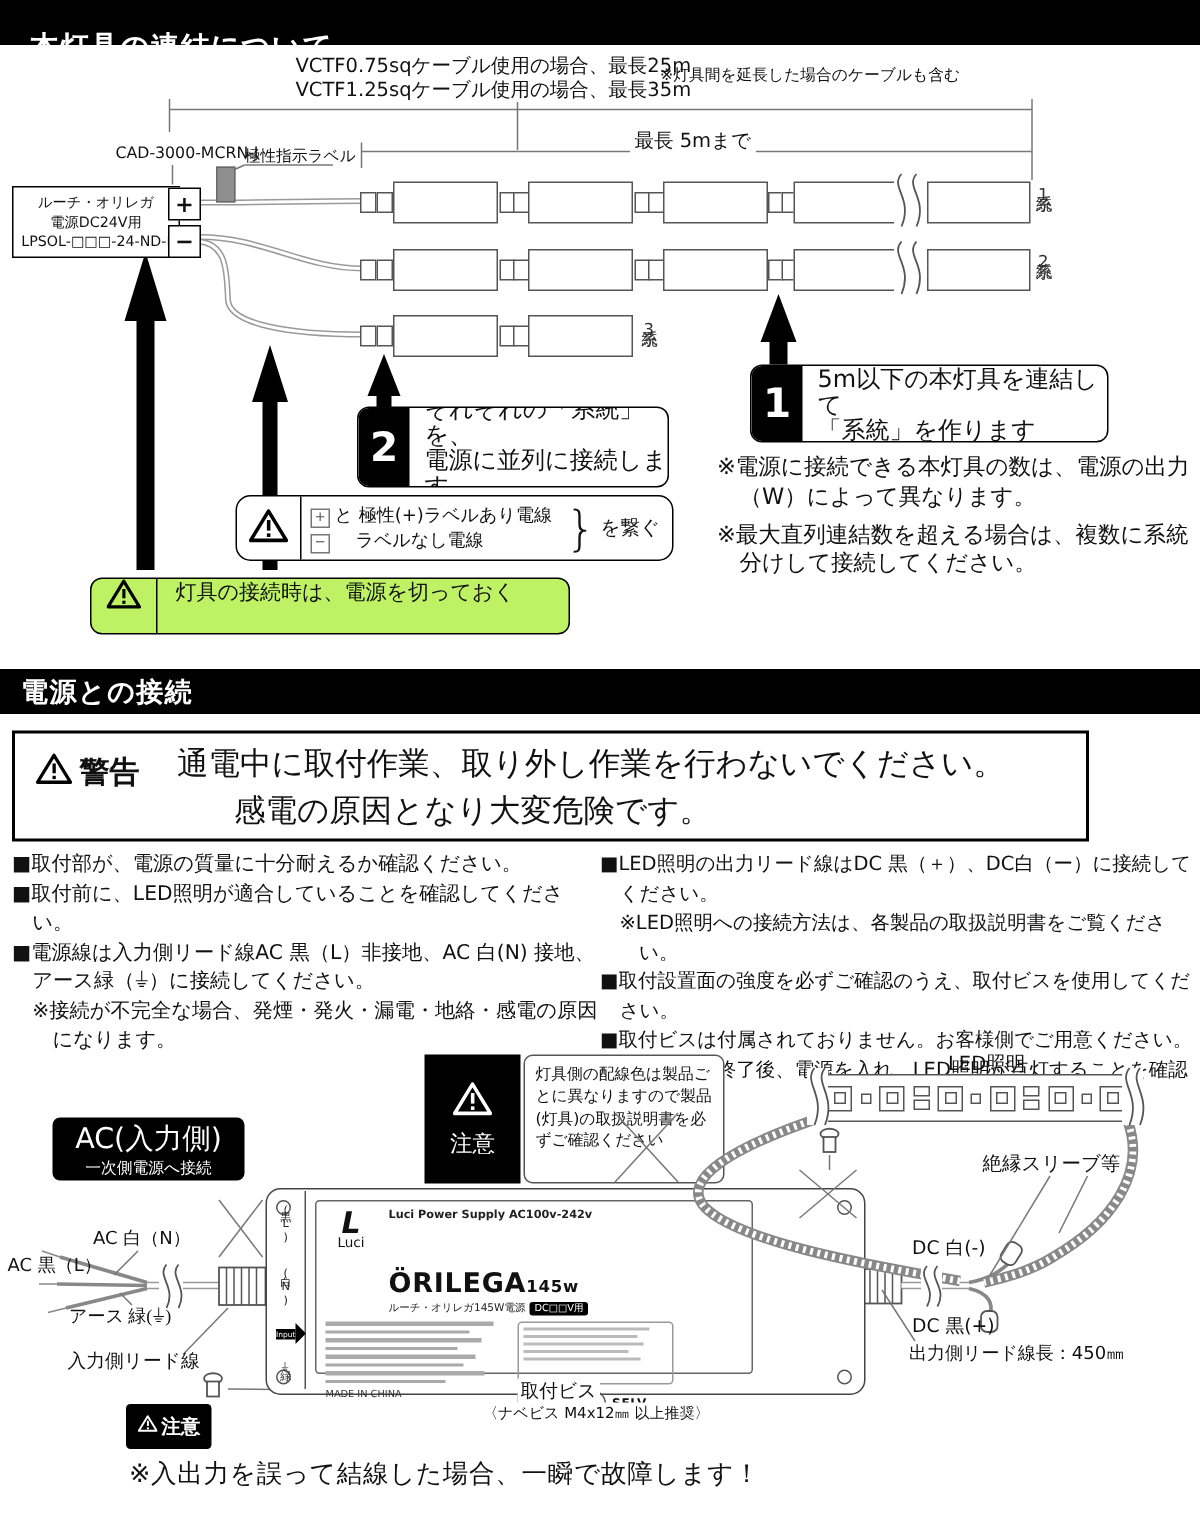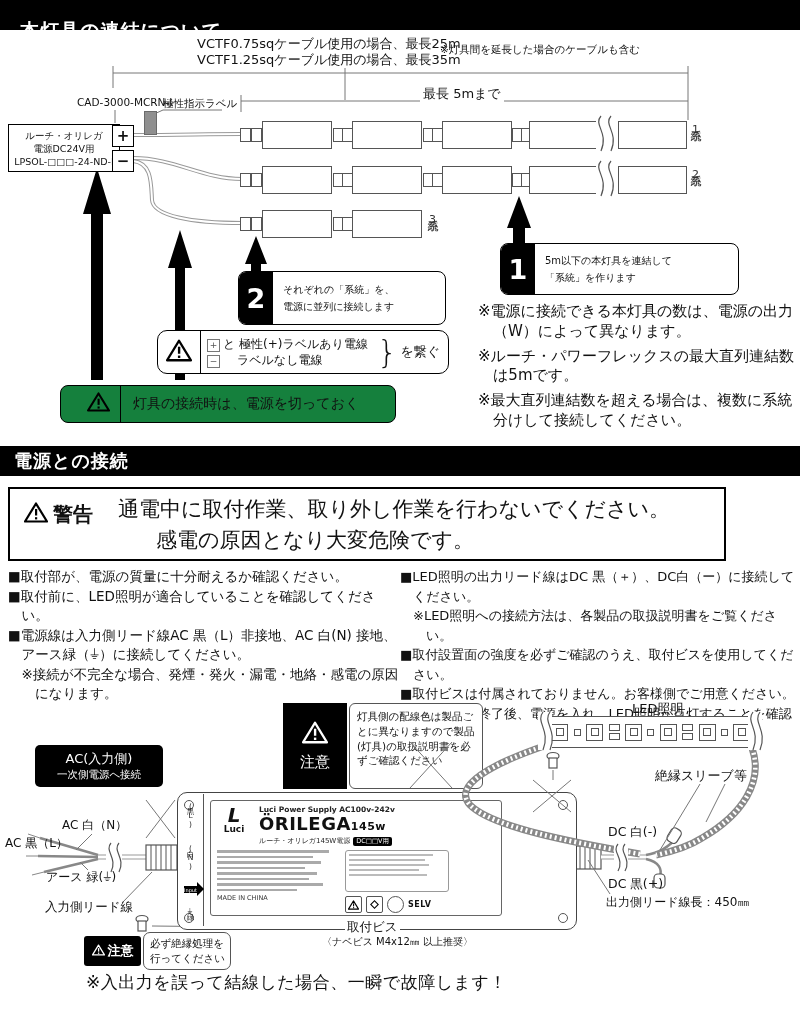--- a/index.html
+++ b/index.html
@@ -24,32 +24,32 @@
         display:flex;align-items:center;justify-content:center;}
   .fix{border:1.3px solid #555;background:#fff;}
   .plug{width:9px;height:12px;border:1.2px solid #555;background:#fff;}
   .vtext{writing-mode:vertical-rl;text-orientation:upright;font-size:11px;letter-spacing:1px;line-height:12px;color:#333;}
   .graytag{left:144px;top:111px;width:11px;height:22px;background:#8f8f8f;border:1px solid #6a6a6a;}
 
   .stepbox{border:1.6px solid #000;border-radius:8px;background:#fff;display:flex;overflow:hidden;}
   .steptile{background:#000;color:#fff;display:flex;align-items:center;justify-content:center;
             font-size:27px;font-weight:bold;flex:0 0 34px;}
   .steptxt{display:flex;flex-direction:column;justify-content:center;padding-left:10px;
-           font-size:10px;line-height:17px;}
+           font-size:16px;line-height:17px;}
 
   .warnsvg{display:inline-block;vertical-align:middle;}
   .polbox{left:157px;top:330px;width:290px;height:42px;border:1.4px solid #000;border-radius:10px;
           background:#fff;display:flex;align-items:center;}
   .poldiv{width:0;border-left:1.2px solid #000;align-self:stretch;}
   .polsq{display:inline-flex;width:11px;height:11px;border:1px solid #777;color:#555;font-size:9px;
          align-items:center;justify-content:center;margin-right:3px;}
   .polline{font-size:12px;line-height:15px;}
   .brace{font-size:32px;font-weight:300;line-height:30px;}
   .cutbox{left:60px;top:385px;width:318px;height:36px;border:1.4px solid #000;border-radius:8px;
-          background:#15803d;display:flex;align-items:center;padding-left:16px;}
+          background:#bef264;display:flex;align-items:flex-start;}
   .notes1{left:478px;top:302px;width:320px;font-size:15px;line-height:1.32;}
   .notes1 p{margin:0 0 5px 0;padding-left:1em;text-indent:-1em;}
 
   
   .warnbox{left:8px;top:487px;width:714px;height:70px;border:2.5px solid #000;background:#fff;}
   .warnlabel{position:absolute;left:14px;top:12px;font-size:20px;font-weight:bold;display:flex;align-items:center;gap:5px;}
   .warntext{position:absolute;left:108px;top:5px;font-size:21px;line-height:31px;}
   .warntext .l2{padding-left:38px;}
   .bullets{font-size:13.5px;line-height:19.5px;}
   .bullets div{padding-left:1em;text-indent:-1em;}
@@ -57,21 +57,21 @@
 
   
   .c1{left:283px;top:703px;display:flex;height:86px;}
   .c1l{width:64px;background:#000;color:#fff;display:flex;flex-direction:column;align-items:center;
        justify-content:center;gap:5px;font-size:15px;}
   .c1r{width:118px;border:1.2px solid #555;border-radius:6px;background:#fff;margin-left:2px;
        padding:5px 7px;font-size:10.5px;line-height:14.8px;}
   .blkbox{background:#000;color:#fff;border-radius:5px;display:flex;flex-direction:column;
           align-items:center;justify-content:center;}
   .acbox{left:35px;top:745px;width:128px;height:42px;}
-  .acbox .b1{font-size:13px;}
+  .acbox .b1{font-size:19px;}
   .acbox .b2{font-size:10.5px;}
   .dcbox{left:610px;top:929px;width:148px;height:45px;border-radius:7px;}
   .dcbox .b1{font-size:15px;}
   .dcbox .b2{font-size:11px;}
 
   .strip{left:545px;top:716px;width:210px;height:30px;border:1.3px solid #555;background:#fff;
          display:flex;align-items:center;justify-content:space-evenly;}
   .led{width:15px;height:15px;border:1.2px solid #555;display:flex;align-items:center;justify-content:center;}
   .led i{display:block;width:6px;height:6px;border:1.1px solid #555;}
   .sep{width:5px;height:5px;border:1px solid #555;}
@@ -87,23 +87,23 @@
   .inarrow{position:relative;width:13px;height:7px;background:#000;}
   .inarrow::after{content:"";position:absolute;left:13px;top:-4px;border-left:7px solid #000;
                   border-top:7.5px solid transparent;border-bottom:7.5px solid transparent;}
   .inarrow span{position:absolute;left:0;top:0.5px;width:13px;font-size:5px;color:#fff;text-align:center;line-height:6px;}
 
   .plate{left:210px;top:800px;width:292px;height:116px;border:1px solid #666;border-radius:3px;background:#fff;
          padding:4px 6px;box-sizing:border-box;font-size:8px;}
   .plate .hdr{display:flex;gap:8px;}
   .logo{width:34px;text-align:center;}
   .logo .mark{font-size:20px;font-weight:bold;font-style:italic;line-height:20px;}
-  .logo .word{font-size:9px;font-weight:bold;line-height:9px;}
+  .logo .word{font-size:9px;font-weight:normal;line-height:9px;}
   .phdr1{font-size:7.5px;font-weight:bold;line-height:9px;color:#222;}
-  .pname{font-size:18px;font-weight:bold;letter-spacing:0.5px;line-height:20px;}
+  .pname{font-size:18px;font-weight:bold;letter-spacing:0.5px;line-height:20px;margin-top:32px;}
   .pname small{font-size:11px;font-weight:bold;}
   .psub{font-size:7px;line-height:9px;color:#222;display:flex;align-items:center;gap:3px;}
   .chip{background:#000;color:#fff;font-size:6.5px;padding:0 3px;border-radius:2px;line-height:9px;}
   .specs{display:flex;gap:10px;margin-top:4px;}
   .bars .bar{height:2.5px;background:#aaa;margin-bottom:3px;}
   .minibox{border:1px solid #999;border-radius:3px;padding:3px;width:96px;height:34px;}
   .minibox .bar{height:2px;background:#bbb;margin-bottom:3px;}
   .made{font-size:6.5px;color:#333;margin-top:2px;}
   .iconrow{display:flex;align-items:center;gap:4px;margin-top:4px;}
   .isq{width:15px;height:15px;border:1px solid #555;border-radius:2px;display:flex;align-items:center;justify-content:center;}
@@ -308,21 +308,20 @@
           <rect x="11" y="7" width="2.2" height="6.5" fill="currentColor"></rect>
           <rect x="11" y="15.2" width="2.2" height="2.2" fill="currentColor"></rect>
         </svg>
     </span>
     <div class="poldiv"></div>
     <div style="font-size:14px;padding-left:12px;">灯具の接続時は、電源を切っておく</div>
   </div>
 
   <div class="abs z2 notes1">
     <p>※電源に接続できる本灯具の数は、電源の出力（W）によって異なります。</p>
-    <p>※ルーチ・パワーフレックスの最大直列連結数は5mです。</p>
     <p>※最大直列連結数を超える場合は、複数に系統分けして接続してください。</p>
   </div>
 
   <div class="abs z2 warnbox">
     <div class="warnlabel">
       <span class="warnsvg" style="width:24px;color:#000;">
         <svg viewBox="0 0 24 21" width="24" height="21">
             <path d="M12 1.5 L23 19.5 H1 Z" fill="none" stroke="currentColor" stroke-width="2.2" stroke-linejoin="round"></path>
             <rect x="11" y="7" width="2.2" height="6.5" fill="currentColor"></rect>
             <rect x="11" y="15.2" width="2.2" height="2.2" fill="currentColor"></rect>
@@ -472,44 +471,40 @@
           </span>
           <span class="isq" style="border-radius:50%;"></span>
           <span class="selv">SELV</span>
         </div>
       </div>
     </div>
   </div>
 
   <div class="abs z2 t lbl12" style="left:5px;top:835px;">AC 黒（L）</div>
   <div class="abs z2 t lbl12" style="left:62px;top:817px;">AC 白（N）</div>
-  <div class="abs z2 t lbl12" style="left:46px;top:869px;">アース 緑(⏚)</div>
+  <div class="abs z2 t lbl12" style="left:46px;top:869px;font-family:Liberation Serif, serif;">アース 緑(⏚)</div>
   <div class="abs z2 t lbl125" style="left:45px;top:899px;">入力側リード線</div>
 
   <div class="abs z2 t lbl125" style="left:608px;top:824px;">DC 白(-)</div>
   <div class="abs z2 t lbl125" style="left:608px;top:876px;">DC 黒(+)</div>
   <div class="abs z2 t lbl12" style="left:606px;top:894px;">出力側リード線長：450㎜</div>
 
   <div class="abs z2 t lbl125" style="left:345px;top:919px;background:#fff;padding:0 2px;">取付ビス</div>
   <div class="abs z2 t" style="left:322px;top:935px;font-size:10px;background:#fff;">〈ナベビス M4x12㎜ 以上推奨〉</div>
 
   <div class="abs z3 c2blk">
     <span class="warnsvg" style="width:13px;color:#fff;">
       <svg viewBox="0 0 24 21" width="13" height="12">
           <path d="M12 1.5 L23 19.5 H1 Z" fill="none" stroke="currentColor" stroke-width="2.4" stroke-linejoin="round"></path>
           <rect x="11" y="7" width="2.4" height="6.5" fill="currentColor"></rect>
           <rect x="11" y="15.2" width="2.4" height="2.4" fill="currentColor"></rect>
         </svg>
     </span>
     <span>注意</span>
   </div>
-  <div class="abs z3 c2w">
-    <div class="t">必ず絶縁処理を</div>
-    <div class="t">行ってください</div>
-  </div>
 
 
   <div class="abs z3 t foot" style="left:86px;top:971px;">※入出力を誤って結線した場合、一瞬で故障します！</div>
 
   <svg class="layer z4" width="800" height="1024" viewBox="0 0 800 1024">
 
     <rect x="596" y="116" width="20" height="35" fill="#fff"></rect>
     <path d="M601,116 c-8,9 8,16 0,35 M611,116 c-8,9 8,16 0,35" stroke="#555" stroke-width="1.2" fill="none"></path>
     <rect x="596" y="161" width="20" height="35" fill="#fff"></rect>
     <path d="M601,161 c-8,9 8,16 0,35 M611,161 c-8,9 8,16 0,35" stroke="#555" stroke-width="1.2" fill="none"></path>

